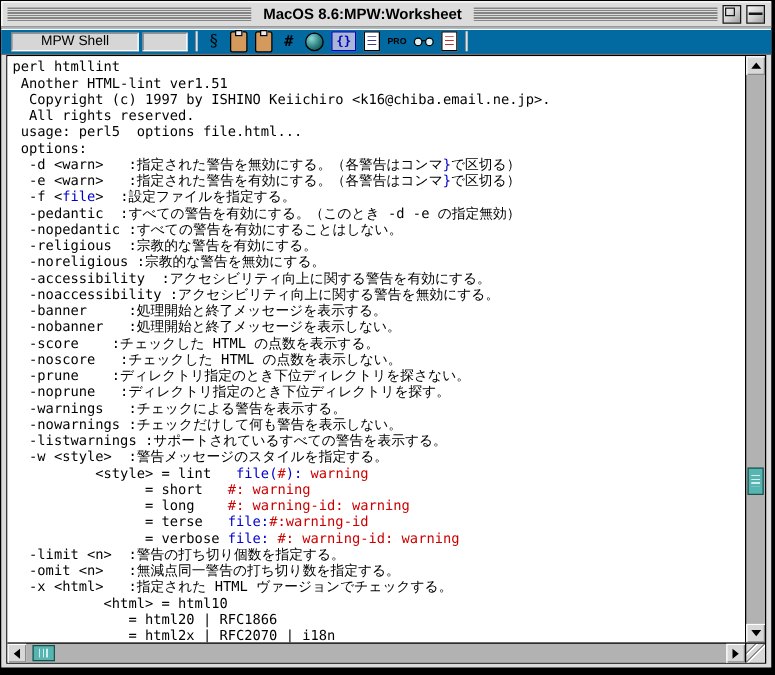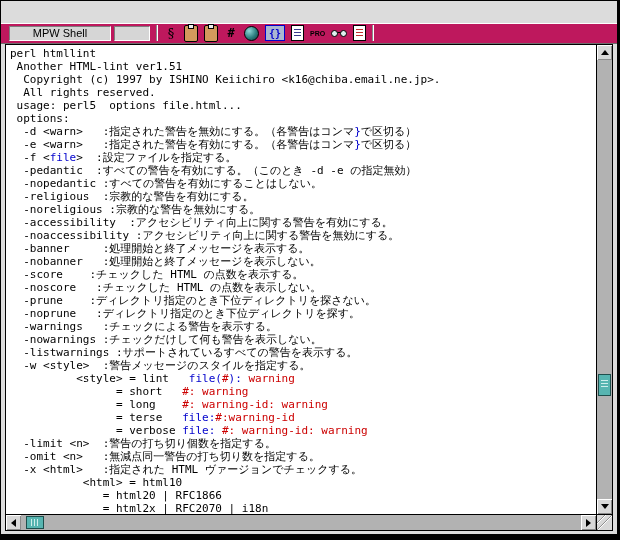--- a/index.html
+++ b/index.html
@@ -18,21 +18,21 @@
   .titlebar .title{font-size:12px;font-weight:bold;color:#000;white-space:nowrap;padding:0 6px}
   .wbtn{width:13px;height:13px;flex:0 0 auto;border:1px solid #161616;position:relative;
         background:linear-gradient(135deg,#f8f8f8 0%,#cfcfcf 55%,#9c9c9c 100%)}
   .wbtn.zoom::after{content:'';position:absolute;left:1px;top:1px;width:6px;height:5px;
         border:1px solid #161616}
   .wbtn.collapse::after{content:'';position:absolute;left:1px;right:1px;top:5px;height:2px;
         background:#161616}
 
   
   .toolbar{position:absolute;left:0;right:0;top:22px;height:21px;display:flex;align-items:center;
-           padding-left:8px;gap:3px;box-sizing:border-box;background:#be185d;
+           padding-left:8px;gap:3px;box-sizing:border-box;background:#0369a1;
            box-shadow:inset 0 1px 0 #fff;border-bottom:1px solid #6e6e6e}
   .tb-box{height:15px;box-sizing:border-box;border:1px solid;border-color:#7d7d7d #ffffff #ffffff #7d7d7d;
           background:#d6d6d6;display:flex;align-items:center;justify-content:center}
   .tb-box.status{width:102px;font-size:11px;color:#000}
   .tb-box.small{width:36px}
   .tb-sep{width:1px;height:16px;background:#8a8a8a;border-right:1px solid #fff;margin:0 3px;flex:0 0 auto}
   .tb-icons{display:flex;align-items:center;gap:6px}
   .icon-btn{min-width:14px;height:16px;display:flex;align-items:center;justify-content:center;
             color:#000;font-weight:bold;font-size:11px;cursor:default}
   .icon-btn[data-name="section-icon"]{font-family:"DejaVu Serif",serif;font-size:13px;font-weight:normal}
@@ -99,20 +99,27 @@
   .grip{position:absolute;right:0;bottom:0;width:16px;height:16px;background:#d8d8d8;
         border-left:1px solid #000;border-top:1px solid #000;box-sizing:border-box;
         background-image:linear-gradient(135deg,transparent 0 5px,#8e8e8e 5px 6px,#ffffff 6px 7px,
         transparent 7px 10px,#8e8e8e 10px 11px,#ffffff 11px 12px,transparent 12px)}
 </style>
 </head>
 <body>
 
 <div class="window" data-name="mpw-worksheet-window">
 
+  <div class="titlebar" data-name="title-bar">
+    <div class="stripe" data-name="titlebar-stripes-left"></div>
+    <div class="title" data-name="window-title">MacOS 8.6:MPW:Worksheet</div>
+    <div class="stripe" data-name="titlebar-stripes-right"></div>
+    <div class="wbtn zoom" data-name="zoom-box-button"></div>
+    <div class="wbtn collapse" data-name="collapse-box-button"></div>
+  </div>
 
   <div class="toolbar" data-name="toolbar">
     <div class="tb-box status" data-name="target-selector">
       <span data-name="target-label">MPW Shell</span>
     </div>
     <div class="tb-box small" data-name="toolbar-secondary-box"></div>
     <div class="tb-sep" data-name="toolbar-divider"></div>
     <div class="tb-icons" id="tbIcons" data-name="toolbar-icons">
         <span class="icon-btn" data-name="section-icon">§</span>
         <span class="icon-btn" data-name="copy-icon"></span>

